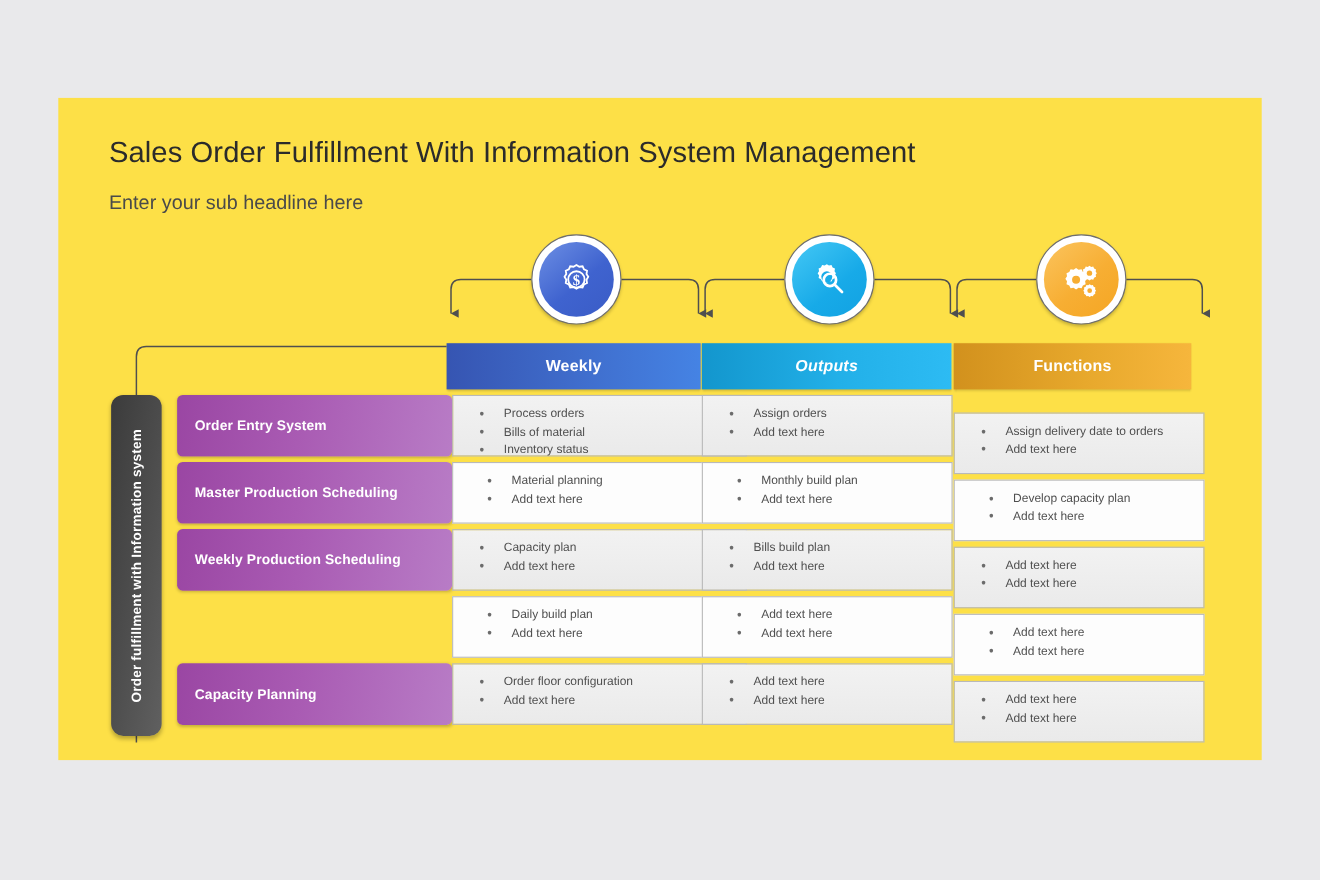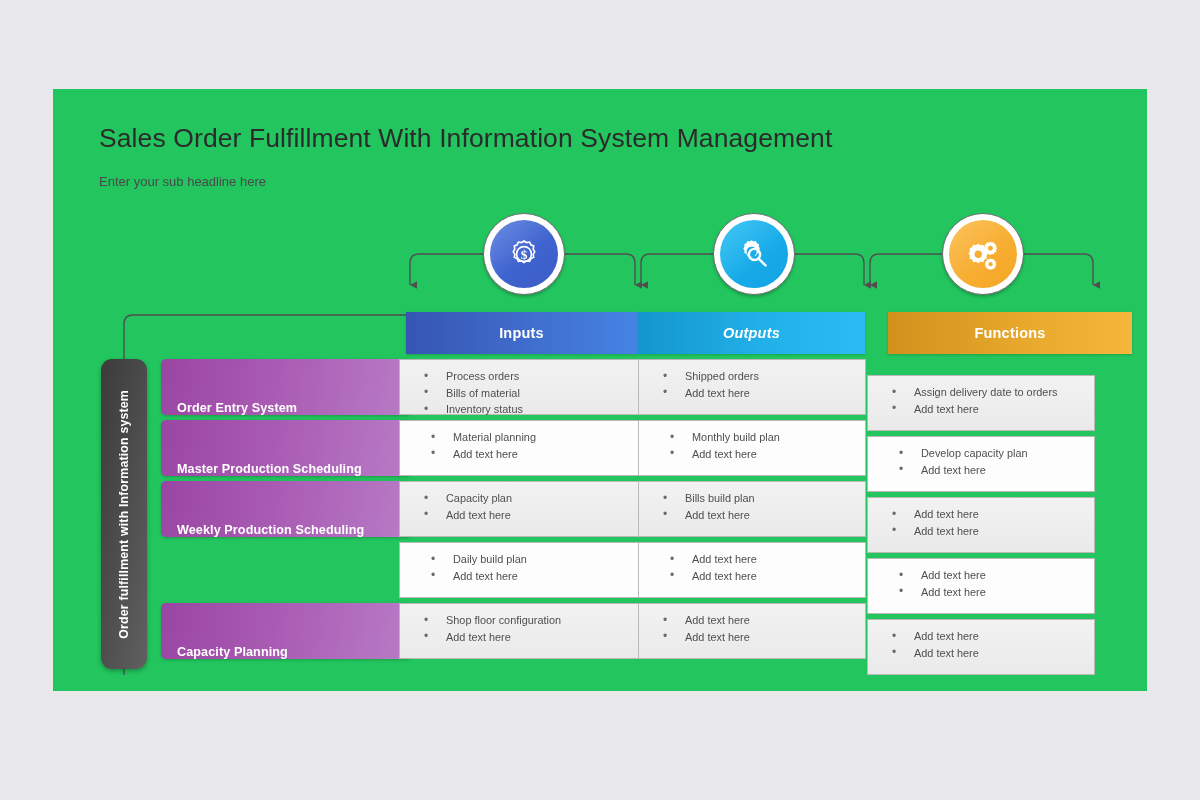--- a/index.html
+++ b/index.html
@@ -7,32 +7,32 @@
   html, body {
     width: 1200px; height: 800px;
     background: #e9e9eb;
     font-family: "Liberation Sans", sans-serif;
     overflow: hidden;
   }
   #slide {
     position: absolute;
     left: 53px; top: 89px;
     width: 1094px; height: 602px;
-    background: #22c55e;
+    background: #fde047;
   }
 
   
   #title {
     position: absolute; left: 46px; top: 34px;
     font-size: 26.5px; font-weight: 400; color: #2b2b2b;
     letter-spacing: .1px; white-space: nowrap;
   }
   #subtitle {
     position: absolute; left: 46px; top: 85px;
-    font-size: 13px; font-weight: 400; color: #4a4a4a;
+    font-size: 18px; font-weight: 400; color: #4a4a4a;
     white-space: nowrap;
   }
 
   
   #connectors {
     position: absolute; left: 0; top: 0;
     width: 1094px; height: 602px;
     pointer-events: none;
   }
 
@@ -60,21 +60,21 @@
   
   .colhead {
     position: absolute; top: 223px; height: 42px;
     display: flex; align-items: center; justify-content: center;
     color: #ffffff; font-size: 14.5px; font-weight: bold;
     letter-spacing: .2px;
     box-shadow: 0 1px 2px rgba(0,0,0,.18);
   }
   .colhead.c1 { left: 353px; width: 231px; background: linear-gradient(90deg,#3655b2 0%,#3f6ccb 50%,#4583e4 100%); }
   .colhead.c2 { left: 585px; width: 227px; background: linear-gradient(90deg,#1396cd 0%,#22b0e8 55%,#2dbbf3 100%); font-style: italic; }
-  .colhead.c3 { left: 835px; width: 244px; background: linear-gradient(90deg,#d2911d 0%,#e7a82c 55%,#f6b63c 100%); }
+  .colhead.c3 { left: 814px; width: 216px; background: linear-gradient(90deg,#d2911d 0%,#e7a82c 55%,#f6b63c 100%); }
 
   
   #vbar {
     position: absolute; left: 48px; top: 270px;
     width: 46px; height: 310px; border-radius: 11px;
     background: linear-gradient(100deg,#3b3b3b 0%,#4b4b4b 45%,#606060 100%);
     box-shadow: 0 2px 4px rgba(0,0,0,.28);
     display: flex; align-items: center; justify-content: center;
   }
   #vbar span {
@@ -89,32 +89,32 @@
   .row.r1 { top: 331px; }
   .row.r2 { top: 392px; }
   .row.r3 { top: 453px; }
   .row.r4 { top: 514px; }
 
   .rowlabel {
     position: absolute; left: 0; top: 0;
     width: 250px; height: 56px; border-radius: 5px;
     background: linear-gradient(100deg,#9a46a3 0%,#a95bb3 45%,#b87cc6 100%);
     box-shadow: 0 1px 3px rgba(0,0,0,.22);
-    display: flex; align-items: flex-end;
+    display: flex; align-items: center;
     padding-left: 16px;
     color: #ffffff; font-size: 12.6px; font-weight: bold;
     letter-spacing: .1px;
   }
 
   .cell {
     position: absolute; top: 0; height: 56px;
     border: 1px solid #b9b9b9;
     padding: 8px 0 0 22px;
   }
-  .cell.k0 { left: 238px; width: 268px; }
+  .cell.k0 { left: 250px; width: 268px; }
   .cell.k1 { left: 477px; width: 228px; }
   .cell.k2 { left: 706px; width: 228px; margin-top: 16px; }
   .cell.shade { background: linear-gradient(180deg,#f2f2f2 0%,#eaeaea 100%); }
   .cell.plain { background: #fdfdfd; padding-left: 29px; }
 
   .cell ul { list-style: none; }
   .cell li {
     position: relative; padding-left: 24px;
     font-size: 10.9px; color: #4f4f4f; line-height: 16.5px;
     white-space: nowrap;
@@ -190,21 +190,21 @@
           <path d="M33.4 8.4 l2.0 1.3 2.3-.4 1.0 2.2 2.2 1.0-.4 2.3 1.3 2.0-1.3 2.0.4 2.3-2.2 1.0-1.0 2.2-2.3-.4-2.0 1.3-2.0-1.3-2.3.4-1.0-2.2-2.2-1.0.4-2.3-1.3-2.0 1.3-2.0-.4-2.3 2.2-1.0 1.0-2.2 2.3.4z"></path>
           <circle cx="33.4" cy="16.8" r="3.1" fill="#f7ae33"></circle>
           <path d="M33.6 29.6 l1.7 1.1 2.0-.3 .9 1.9 1.9.9-.3 2.0 1.1 1.7-1.1 1.7.3 2.0-1.9.9-.9 1.9-2.0-.3-1.7 1.1-1.7-1.1-2.0.3-.9-1.9-1.9-.9.3-2.0-1.1-1.7 1.1-1.7-.3-2.0 1.9-.9.9-1.9 2.0.3z"></path>
           <circle cx="33.6" cy="36.9" r="2.7" fill="#f7ae33"></circle>
         </g>
       </svg>
     </div>
   </div>
 
   <div class="colhead c1">
-    <span>Inputs</span>
+    <span>Weekly</span>
   </div>
   <div class="colhead c2">
     <span>Outputs</span>
   </div>
   <div class="colhead c3">
     <span>Functions</span>
   </div>
 
   <div id="vbar">
     <span>Order fulfillment with Information system</span>
@@ -216,21 +216,21 @@
     </div>
     <div class="cell k0 shade">
       <ul>
         <li>Process orders</li>
         <li>Bills of material</li>
         <li>Inventory status</li>
       </ul>
     </div>
     <div class="cell k1 shade">
       <ul>
-        <li>Shipped orders</li>
+        <li>Assign orders</li>
         <li>Add text here</li>
       </ul>
     </div>
     <div class="cell k2 shade">
       <ul>
         <li>Assign delivery date to orders</li>
         <li>Add text here</li>
       </ul>
     </div>
   </div>
@@ -303,21 +303,21 @@
       </ul>
     </div>
   </div>
 
   <div class="row r4">
     <div class="rowlabel">
       <span>Capacity Planning</span>
     </div>
     <div class="cell k0 shade">
       <ul>
-        <li>Shop floor configuration</li>
+        <li>Order floor configuration</li>
         <li>Add text here</li>
       </ul>
     </div>
     <div class="cell k1 shade">
       <ul>
         <li>Add text here</li>
         <li>Add text here</li>
       </ul>
     </div>
     <div class="cell k2 shade">

